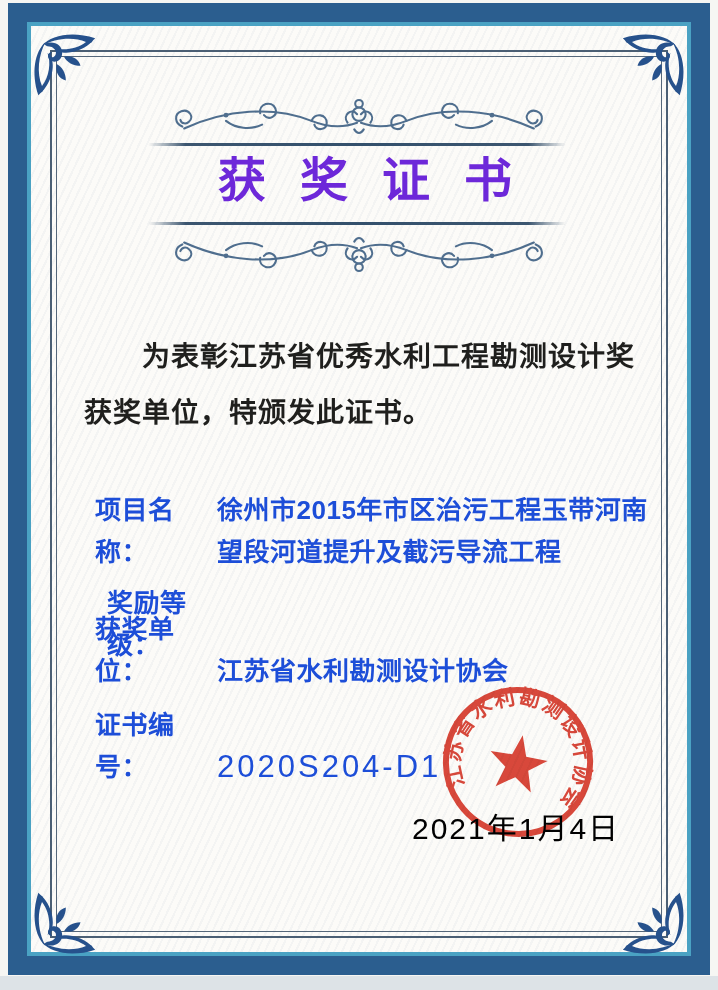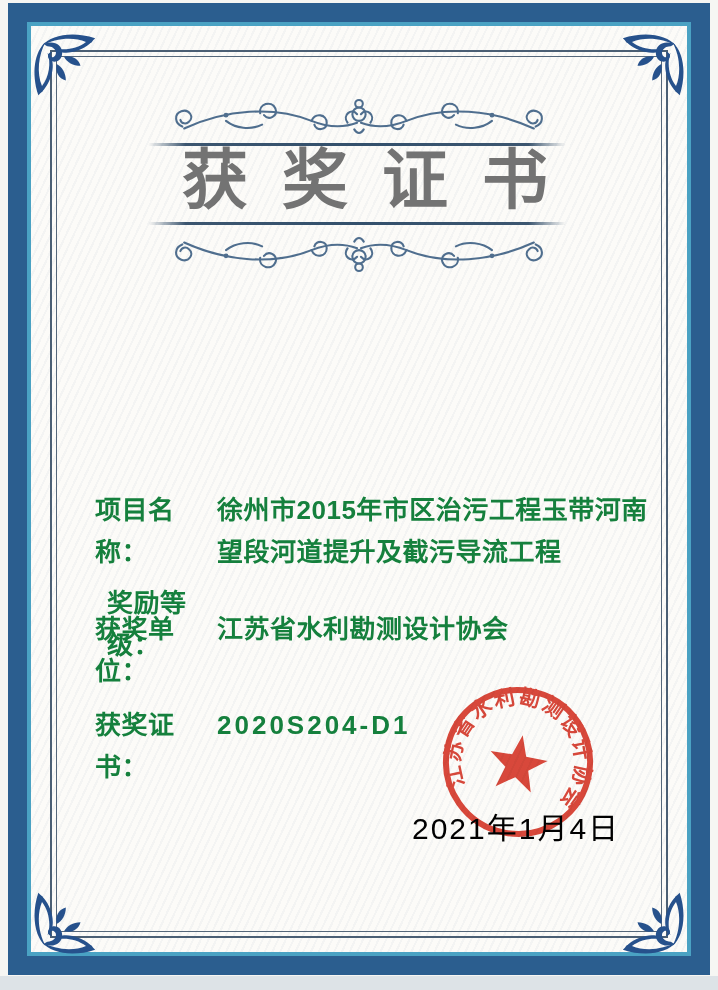--- a/index.html
+++ b/index.html
@@ -36,41 +36,41 @@
   .orn-top{top:92px;}
   .orn-bottom{top:227px;transform:scaleY(-1);}
   .hline{position:absolute;left:148px;width:418px;height:3px;border-radius:2px;
      background:linear-gradient(90deg,rgba(60,86,112,0) 0%,#3c5670 9%,#33506c 50%,#3c5670 91%,rgba(60,86,112,0) 100%);}
   .hline1{top:143px;}
   .hline2{top:222px;}
   .title{
     position:absolute;left:0;right:0;top:144px;
     text-align:center;
     font-family:"DejaVu Serif","Liberation Serif",serif;
-    font-size:66px;font-weight:700;line-height:72px;
-    color:#737373;letter-spacing:34px;padding-left:46px;
+    font-size:48px;font-weight:700;line-height:72px;
+    color:#6d28d9;letter-spacing:34px;padding-left:46px;
   }
 
   
   .body-text{
     position:absolute;left:84px;top:329px;right:70px;
     font-size:28px;font-weight:700;line-height:56px;
     color:#1f1f1d;white-space:pre-line;letter-spacing:1px;
   }
 
   
-  .field{position:absolute;left:95px;right:55px;display:flex;align-items:flex-start;
-         font-size:26px;color:#15803d;line-height:42px;}
+  .field{position:absolute;left:95px;right:55px;display:flex;align-items:flex-end;
+         font-size:26px;color:#1d4ed8;line-height:42px;}
   .field .lbl{flex:0 0 122px;font-weight:700;letter-spacing:0.5px;}
   .field .val{flex:1;font-weight:700;white-space:pre-line;letter-spacing:0.5px;}
   .f1{top:489px;}
   .f2{top:582px;margin-left:12px;}
   .f3{top:608px;}
   .f4{top:704px;}
-  .f4 .val{font-size:26px;letter-spacing:3px;font-weight:700;}
+  .f4 .val{font-size:31px;letter-spacing:3px;font-weight:400;}
 
   
   .date{
     position:absolute;left:412px;top:804px;
     font-size:30px;color:#000000;letter-spacing:2px;font-weight:500;
   }
   .seal{
     position:absolute;left:438px;top:682px;width:160px;height:160px;
     transform:rotate(10deg);
     mix-blend-mode:multiply;opacity:.92;
@@ -153,35 +153,37 @@
     </div>
   <div class="hline hline1"></div>
   <div class="title">获奖证书</div>
   <div class="hline hline2"></div>
   <div class="orn orn-bottom">
       <svg viewBox="0 0 400 54">
         <use href="#swirl-full"></use>
       </svg>
     </div>
 
+  <div class="body-text">　　为表彰江苏省优秀水利工程勘测设计奖
+获奖单位，特颁发此证书。</div>
 
   <div class="field f1">
     <span class="lbl">项目名称：</span>
     <span class="val">徐州市2015年市区治污工程玉带河南
 望段河道提升及截污导流工程</span>
   </div>
   <div class="field f2">
     <span class="lbl">奖励等级：</span>
   </div>
   <div class="field f3">
     <span class="lbl">获奖单位：</span>
     <span class="val">江苏省水利勘测设计协会</span>
   </div>
   <div class="field f4">
-    <span class="lbl">获奖证书：</span>
+    <span class="lbl">证书编号：</span>
     <span class="val">2020S204-D1</span>
   </div>
 
   <div class="date">2021年1月4日</div>
 
   <div class="seal">
     <svg viewBox="0 0 200 200">
       <defs>
         <path id="sealArc" d="M41,141.3 A72,72 0 1 1 159,141.3"></path>
       </defs>

